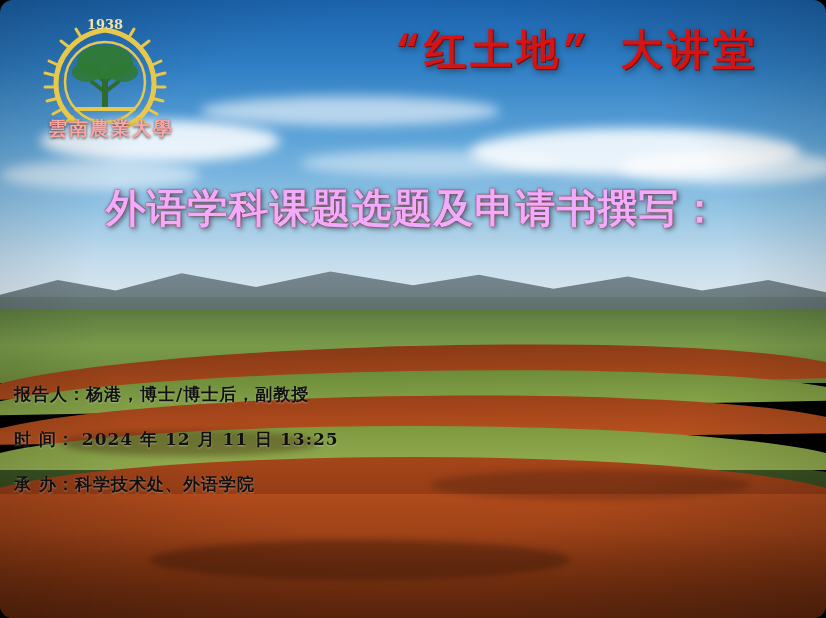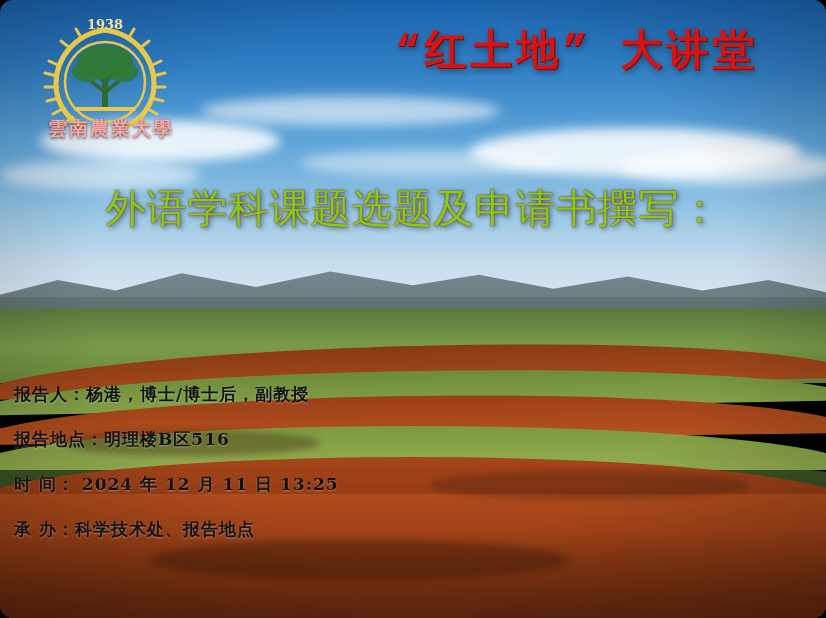--- a/index.html
+++ b/index.html
@@ -83,23 +83,23 @@
     font-weight:bold;font-size:42px;letter-spacing:4px;
     text-shadow:1px 1px 0 #7a0a0a, 2px 3px 6px rgba(0,0,0,.45);
     white-space:nowrap;
   }
 
   
   .title-block{
     position:absolute;left:0;top:180px;width:826px;text-align:center;
   }
   .title-line{
-    color:#84cc16;
+    color:#f0abfc;
     font-family:"DejaVu Serif", serif;
-    font-weight:normal;
+    font-weight:bold;
     font-size:40px;
     line-height:56px;
     letter-spacing:1px;
     text-shadow:0 0 2px #8d0b0b, 2px 2px 5px rgba(0,0,0,.5);
     white-space:nowrap;
   }
 
   
   .info{
     position:absolute;left:14px;top:372px;width:600px;
@@ -184,18 +184,17 @@
   <div class="logo-text">雲南農業大學</div>
 
   <div class="header-title">“红土地” 大讲堂</div>
 
   <div class="title-block">
     <div class="title-line">外语学科课题选题及申请书撰写：</div>
   </div>
 
   <div class="info">
     <div class="info-line">报告人：杨港，博士/博士后，副教授</div>
-    <div class="info-line">报告地点：明理楼B区516</div>
     <div class="info-line">时 间： 2024 年 12 月 11 日 13:25</div>
-    <div class="info-line">承 办：科学技术处、报告地点</div>
+    <div class="info-line">承 办：科学技术处、外语学院</div>
   </div>
 
 </div>
 
 </body></html>

